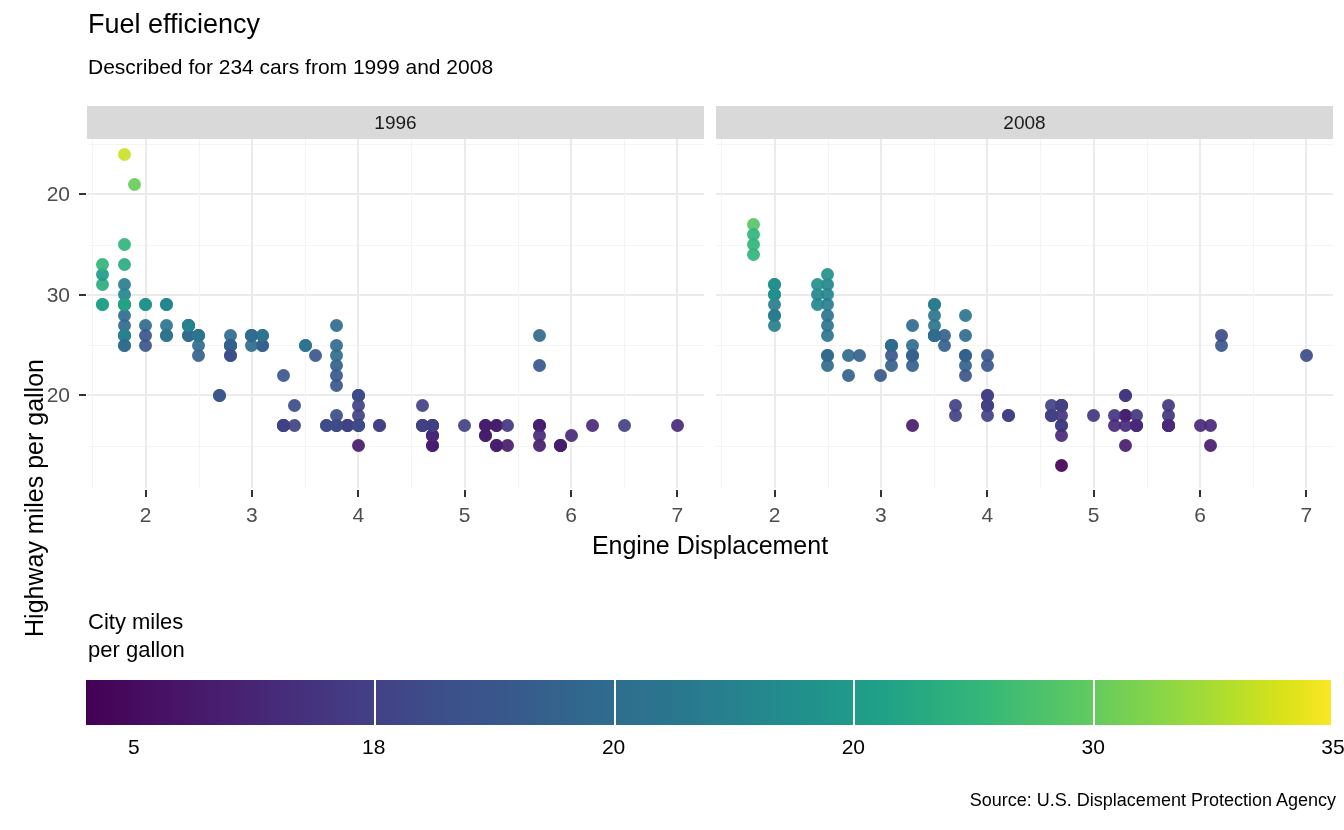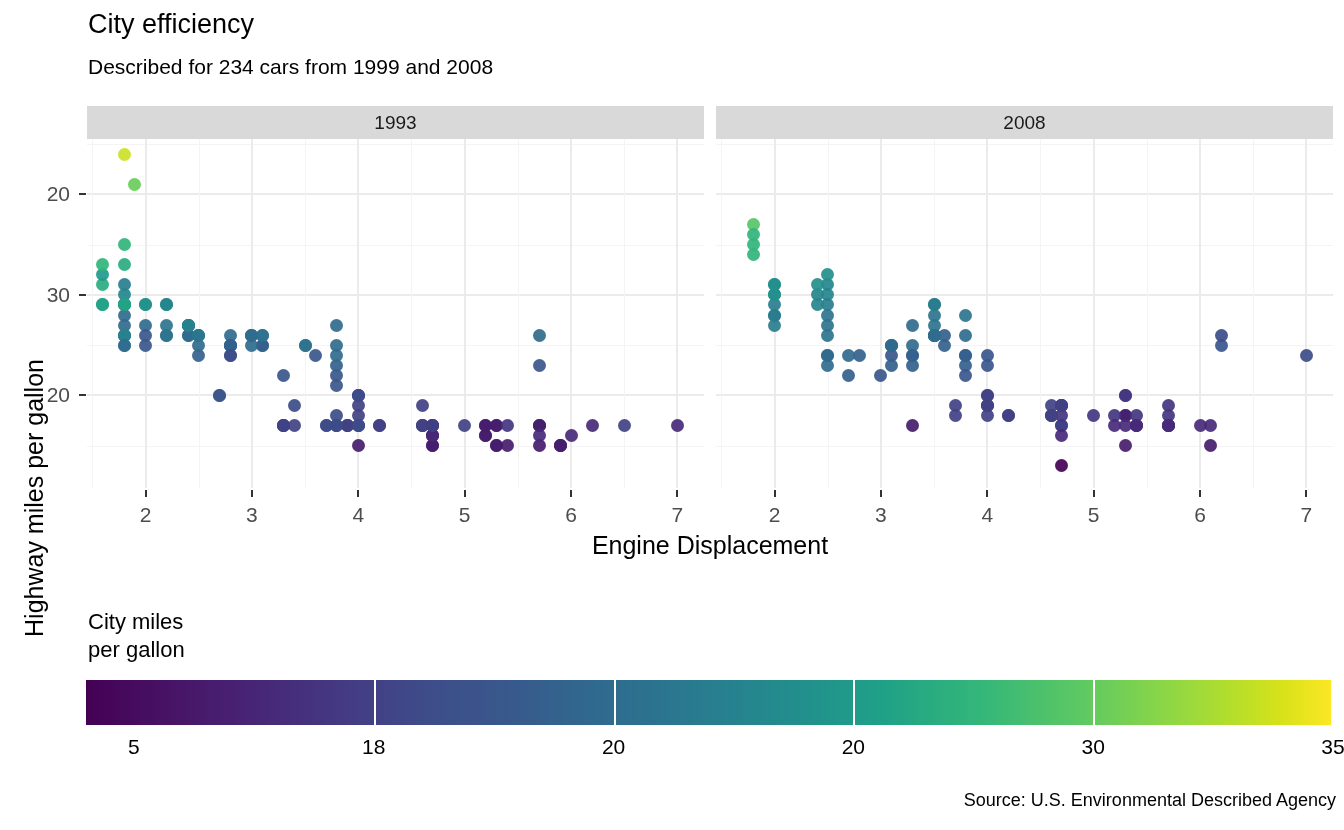--- a/index.html
+++ b/index.html
@@ -180,36 +180,36 @@
     width: 60px;
     margin-left: -30px;
     top: 736px;
   }
 </style>
 </head>
 <body>
 
 <div id="root">
 
-  <div class="abs" id="plot-title">City efficiency</div>
+  <div class="abs" id="plot-title">Fuel efficiency</div>
   <div class="abs" id="plot-subtitle">Described for 234 cars from 1999 and 2008</div>
-  <div class="abs" id="plot-caption">Source: U.S. Environmental Described Agency</div>
+  <div class="abs" id="plot-caption">Source: U.S. Displacement Protection Agency</div>
 
   <div class="abs" id="y-axis-title">Highway miles per gallon</div>
 
   <div id="y-axis-ticks">
       <div class="abs y-tick-label" style="left: 18px; width: 52px; top: 384.47px;">20</div>
       <div class="abs y-tick-mark" style="left: 79px; top: 394.47px;"></div>
       <div class="abs y-tick-label" style="left: 18px; width: 52px; top: 283.893px;">30</div>
       <div class="abs y-tick-mark" style="left: 79px; top: 293.893px;"></div>
       <div class="abs y-tick-label" style="left: 18px; width: 52px; top: 183.317px;">20</div>
       <div class="abs y-tick-mark" style="left: 79px; top: 193.317px;"></div>
     </div>
 
-  <div class="abs facet-strip" id="strip-1999">1993</div>
+  <div class="abs facet-strip" id="strip-1999">1996</div>
   <div class="abs facet-strip" id="strip-2008">2008</div>
 
   <div class="abs panel" id="panel-1999">
       <div class="gridline-minor-y" style="top: 306.758px;"></div>
       <div class="gridline-minor-y" style="top: 206.182px;"></div>
       <div class="gridline-minor-y" style="top: 105.605px;"></div>
       <div class="gridline-minor-y" style="top: 5.02882px;"></div>
       <div class="gridline-major-y" style="top: 255.47px;"></div>
       <div class="gridline-major-y" style="top: 154.893px;"></div>
       <div class="gridline-major-y" style="top: 54.317px;"></div>

